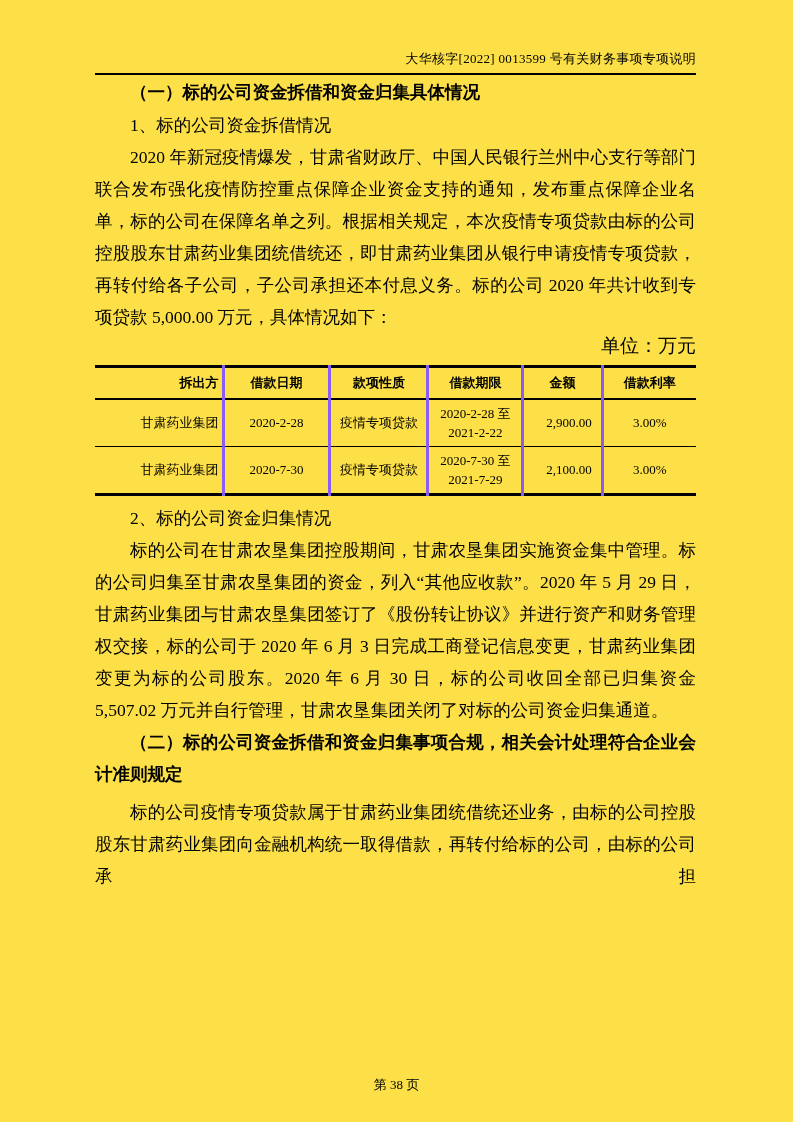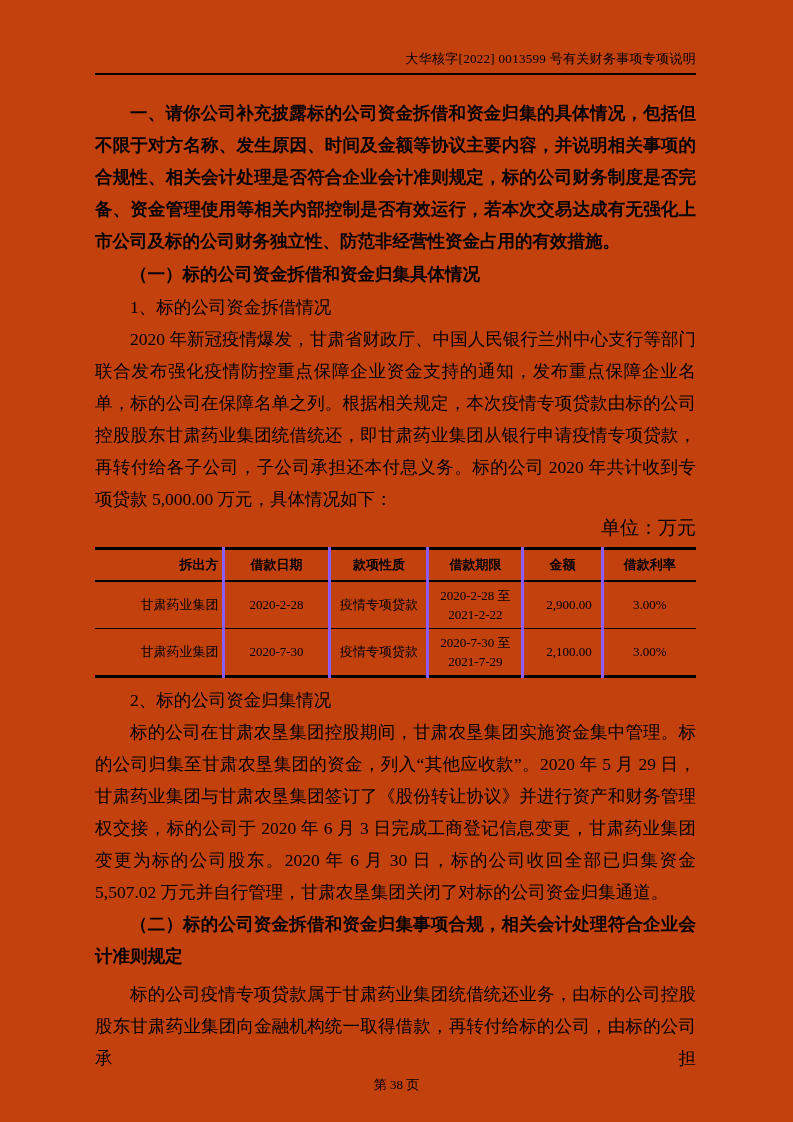--- a/index.html
+++ b/index.html
@@ -2,21 +2,21 @@
 <html><head>
 <meta charset="utf-8">
 <style>
   * { margin: 0; padding: 0; box-sizing: border-box; }
   html, body { background: #888; }
   .page {
     position: relative;
     width: 793px;
     height: 1122px;
     margin: 0 auto;
-    background: #c2410c;
+    background: #fde047;
     font-family: "Liberation Serif", "DejaVu Serif", serif;
     color: #000;
     overflow: hidden;
   }
   .content {
     padding: 0 97px 0 95px;
   }
   .doc-header {
     margin-top: 50px;
     text-align: right;
@@ -78,21 +78,20 @@
 </head>
 <body>
 
 <div class="page">
   <div class="content">
 
     <div class="doc-header">
       <span>大华核字[2022] 0013599 号有关财务事项专项说明</span>
     </div>
 
-    <p class="para bold q-para">一、请你公司补充披露标的公司资金拆借和资金归集的具体情况，包括但不限于对方名称、发生原因、时间及金额等协议主要内容，并说明相关事项的合规性、相关会计处理是否符合企业会计准则规定，标的公司财务制度是否完备、资金管理使用等相关内部控制是否有效运行，若本次交易达成有无强化上市公司及标的公司财务独立性、防范非经营性资金占用的有效措施。</p>
 
     <p class="para bold h-one">（一）标的公司资金拆借和资金归集具体情况</p>
 
     <p class="para sub-head">1、标的公司资金拆借情况</p>
 
     <p class="para">2020 年新冠疫情爆发，甘肃省财政厅、中国人民银行兰州中心支行等部门联合发布强化疫情防控重点保障企业资金支持的通知，发布重点保障企业名单，标的公司在保障名单之列。根据相关规定，本次疫情专项贷款由标的公司控股股东甘肃药业集团统借统还，即甘肃药业集团从银行申请疫情专项贷款，再转付给各子公司，子公司承担还本付息义务。标的公司 2020 年共计收到专项贷款 5,000.00 万元，具体情况如下：</p>
 
     <div class="unit-label">单位：万元</div>
 
     <table class="loan-table">

